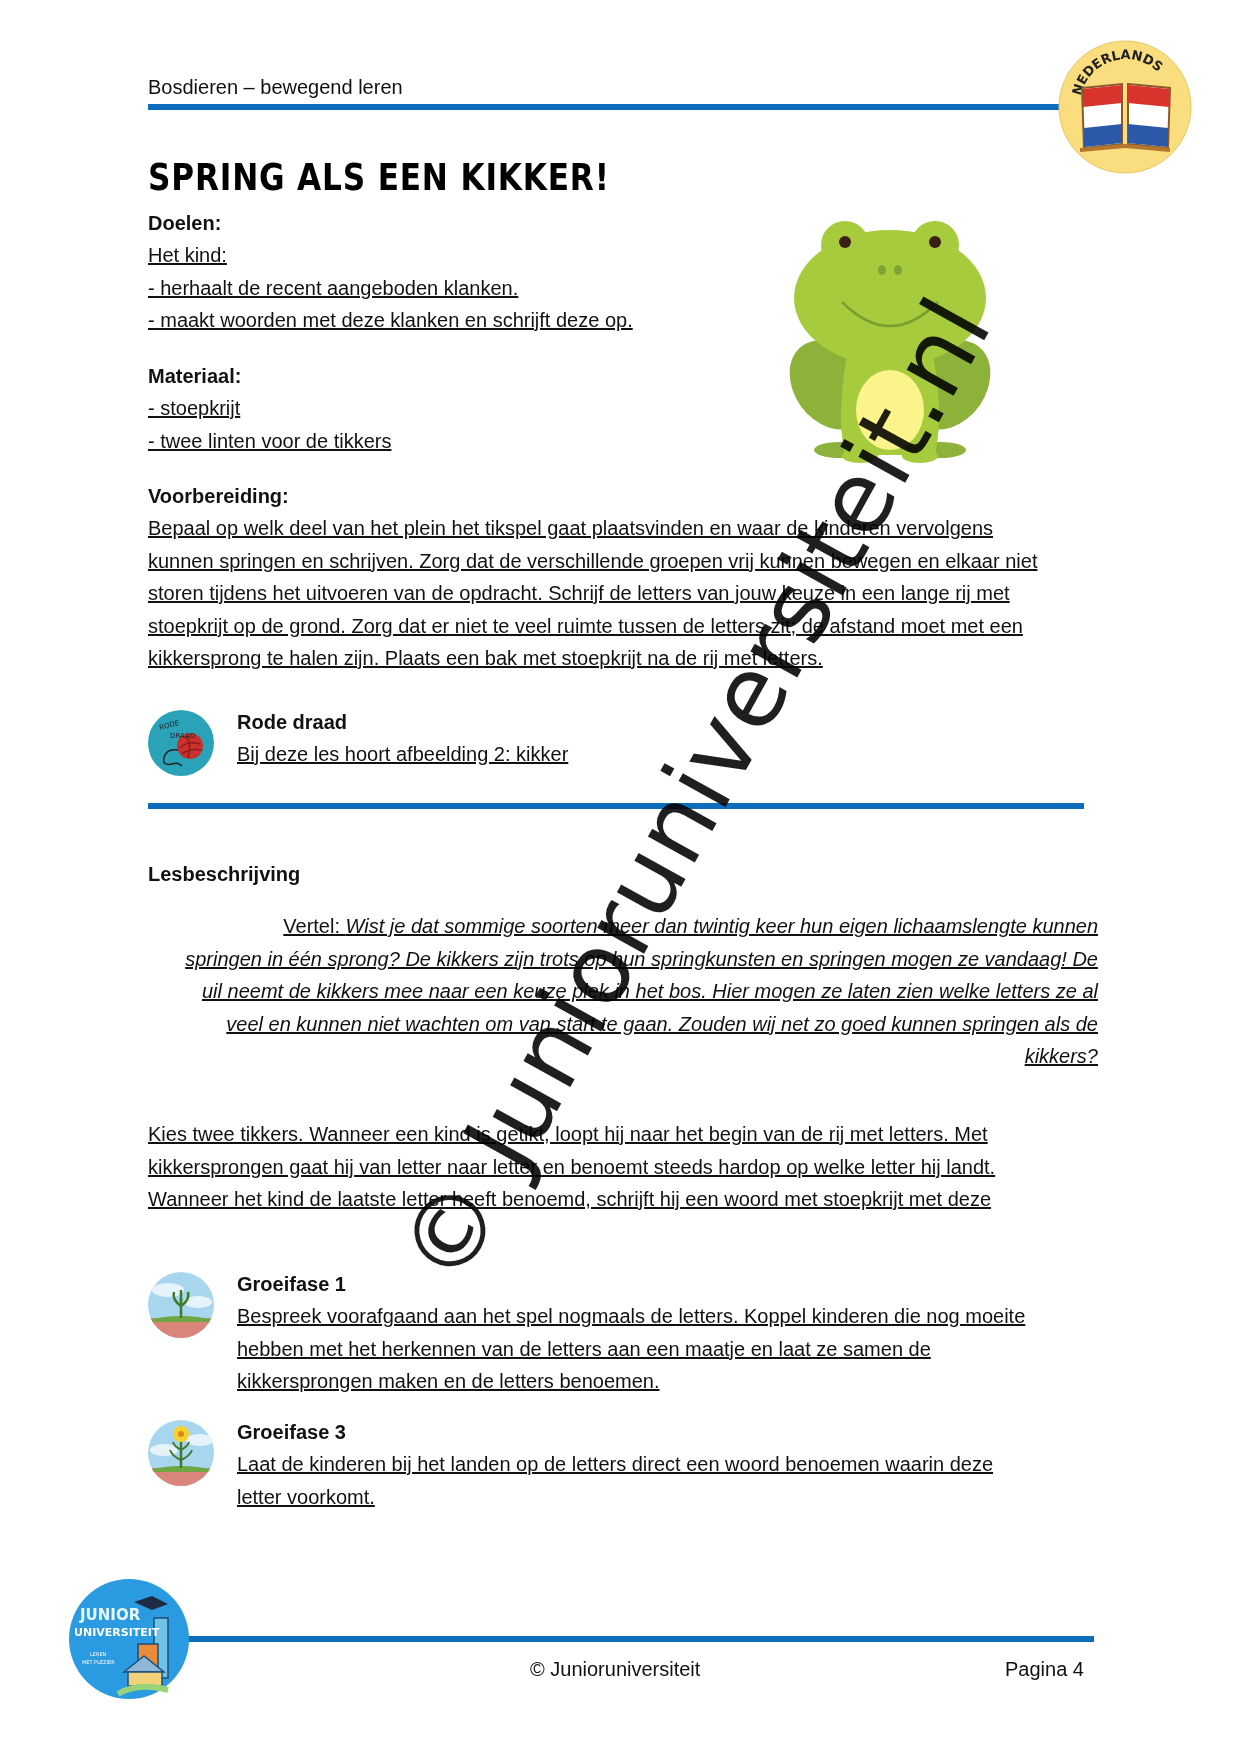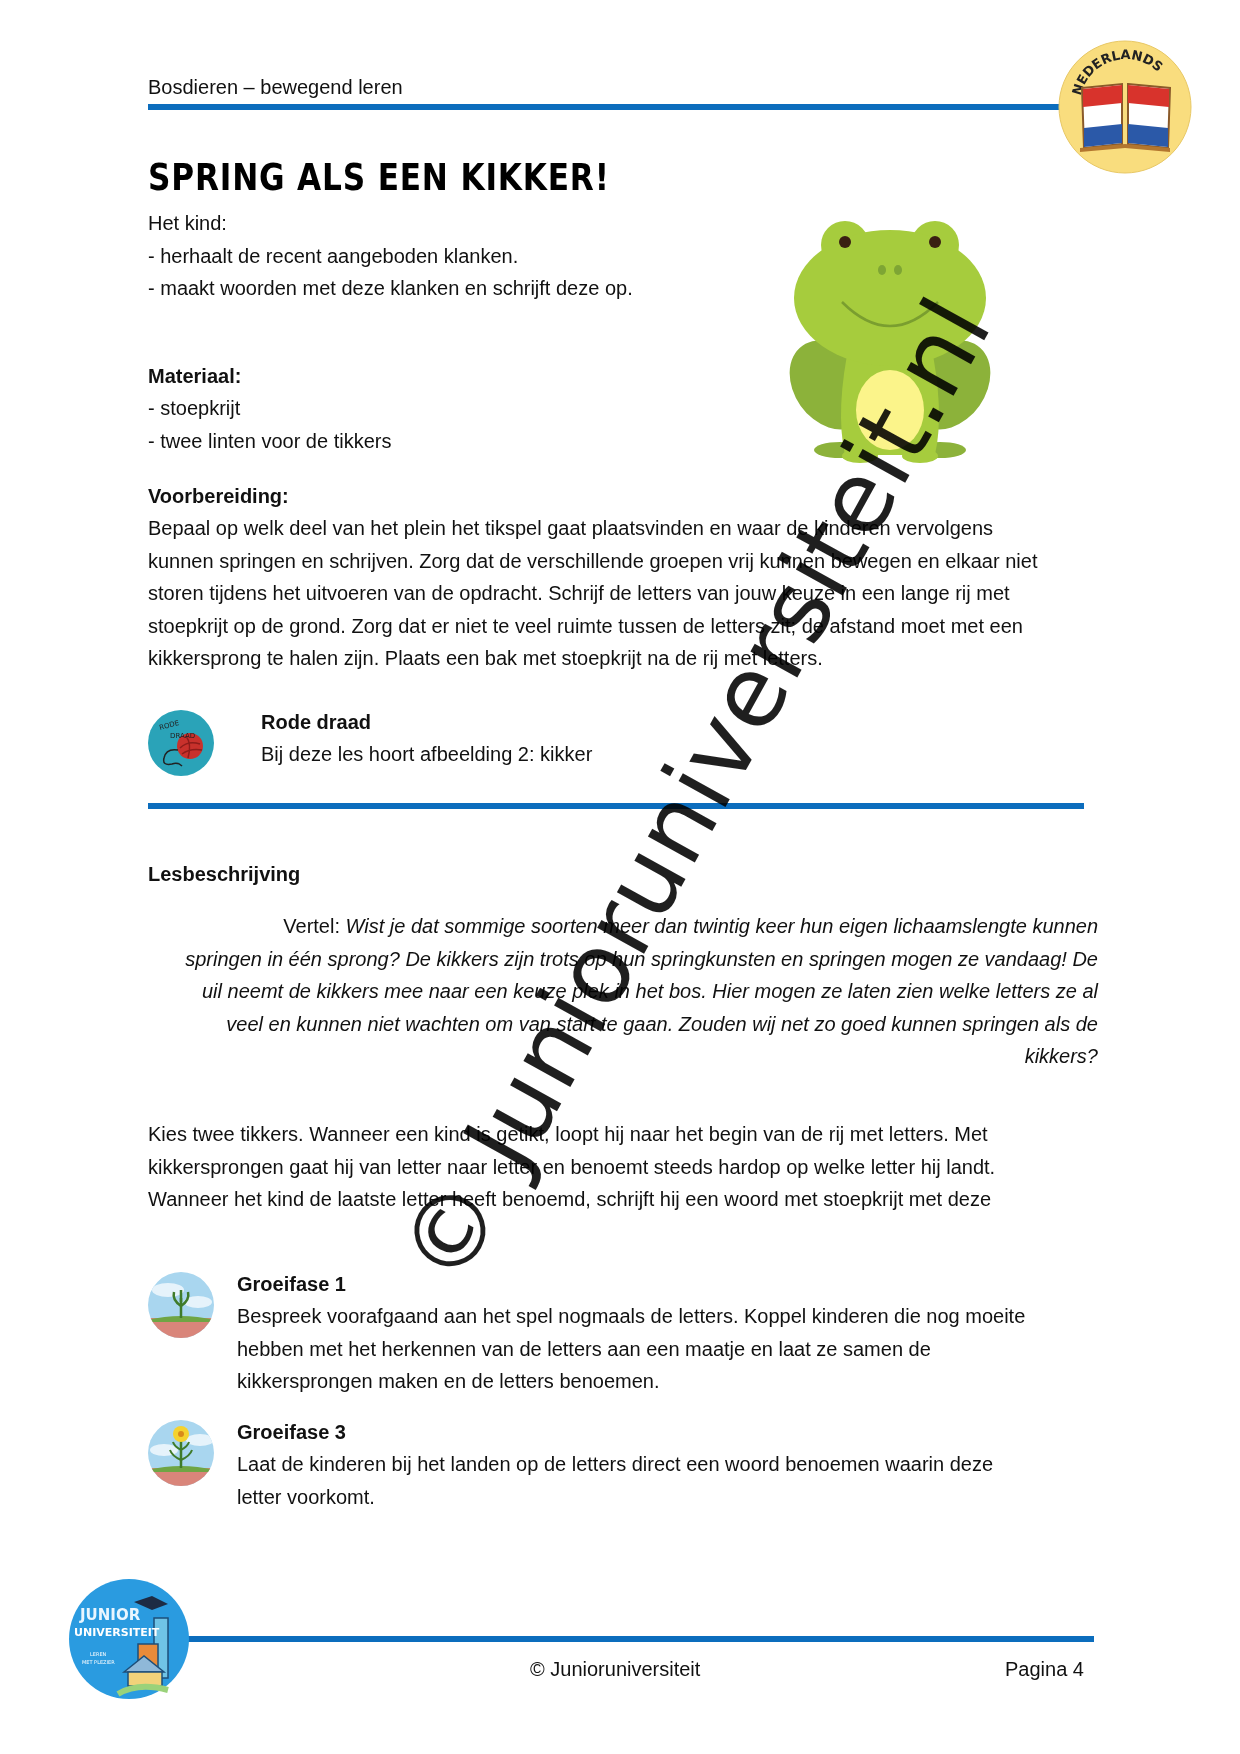--- a/index.html
+++ b/index.html
@@ -5,21 +5,21 @@
   html, body { margin: 0; padding: 0; background: #ffffff; }
   body { width: 1240px; height: 1754px; position: relative; overflow: hidden;
          font-family: "Liberation Sans", "DejaVu Sans", sans-serif; color: #111; }
   .abs { position: absolute; }
   .header-title { left: 148px; top: 76px; font-size: 20px; color: #111; }
   .rule { background: #0c6dbd; height: 6px; }
   .page-title { left: 148px; top: 158px; font-family: "DejaVu Sans", sans-serif; font-weight: 900;
                 font-size: 38px; letter-spacing: 1px; transform: scaleX(0.82); transform-origin: left;
                 color: #000; line-height: 1; }
   .h { font-weight: bold; font-size: 20px; }
-  .p { font-size: 20px; line-height: 32.5px; }
+  .p { font-size: 20px; line-height: 32.5px; text-decoration: underline; }
   .it { font-style: italic; }
   .block { left: 148px; width: 950px; }
   .callout-icon { width: 66px; height: 66px; border-radius: 50%; overflow: hidden; }
   .callout-text { left: 237px; width: 860px; }
   .watermark { left: 170px; top: 780px; font-family: "DejaVu Sans", sans-serif; font-size: 98px;
                color: rgba(0,0,0,0.88); transform: rotate(-61deg); transform-origin: center;
                white-space: nowrap; pointer-events: none; width: 1000px; text-align: center;
                letter-spacing: 1px; }
   .footer-copy { left: 530px; top: 1658px; font-size: 20px; }
   .footer-page { left: 1005px; top: 1658px; font-size: 20px; }
@@ -46,20 +46,21 @@
     <path d="M70,45 L111,49 L111,67 L70,63 Z" fill="#d8332c"></path>
     <path d="M26,88 L64,84 L64,103 L26,107 Z" fill="#2b59a8"></path>
     <path d="M70,84 L110,88 L110,107 L70,103 Z" fill="#2b59a8"></path>
     <path d="M22,108 L67,104 L112,108 L112,112 L67,108 L22,112 Z" fill="#b3762e"></path>
   </svg>
 </div>
 
 <div class="abs page-title">SPRING ALS EEN KIKKER!</div>
 
 <div class="abs block" style="top:207px;">
+  <div class="h" style="line-height:32px;">Doelen:</div>
   <div class="p">Het kind:</div>
   <div class="p">- herhaalt de recent aangeboden klanken.</div>
   <div class="p">- maakt woorden met deze klanken en schrijft deze op.</div>
 </div>
 
 <div class="abs block" style="top:360px;">
   <div class="h" style="line-height:32px;">Materiaal:</div>
   <div class="p">- stoepkrijt</div>
   <div class="p">- twee linten voor de tikkers</div>
 </div>
@@ -100,21 +101,21 @@
 
 <div class="abs callout-icon" style="left:148px; top:710px; background:#2aa3b8;">
   <svg width="66" height="66" viewBox="0 0 66 66">
     <circle cx="42" cy="36" r="13" fill="#c8312c"></circle>
     <path d="M32,38 Q40,30 52,34 M34,44 Q42,38 54,40 M38,26 Q44,34 40,48" stroke="#8e1c1a" stroke-width="1.5" fill="none"></path>
     <path d="M30,40 Q18,38 16,48 Q14,56 24,54 Q30,52 34,56" stroke="#222" stroke-width="1.5" fill="none"></path>
     <text x="12" y="20" font-size="7" font-family="DejaVu Sans, sans-serif" fill="#222" transform="rotate(-15 12 20)">RODE</text>
     <text x="22" y="28" font-size="7" font-family="DejaVu Sans, sans-serif" fill="#222">DRAAD</text>
   </svg>
 </div>
-<div class="abs callout-text" style="top:706px;margin-left:24px;">
+<div class="abs callout-text" style="top:706px;">
   <div class="h" style="line-height:32px;">Rode draad</div>
   <div class="p">Bij deze les hoort afbeelding 2: kikker</div>
 </div>
 
 <div class="abs rule" style="left:148px; top:803px; width:936px;"></div>
 
 <div class="abs block" style="top:858px;">
   <div class="h" style="line-height:32px;">Lesbeschrijving</div>
 </div>
 

